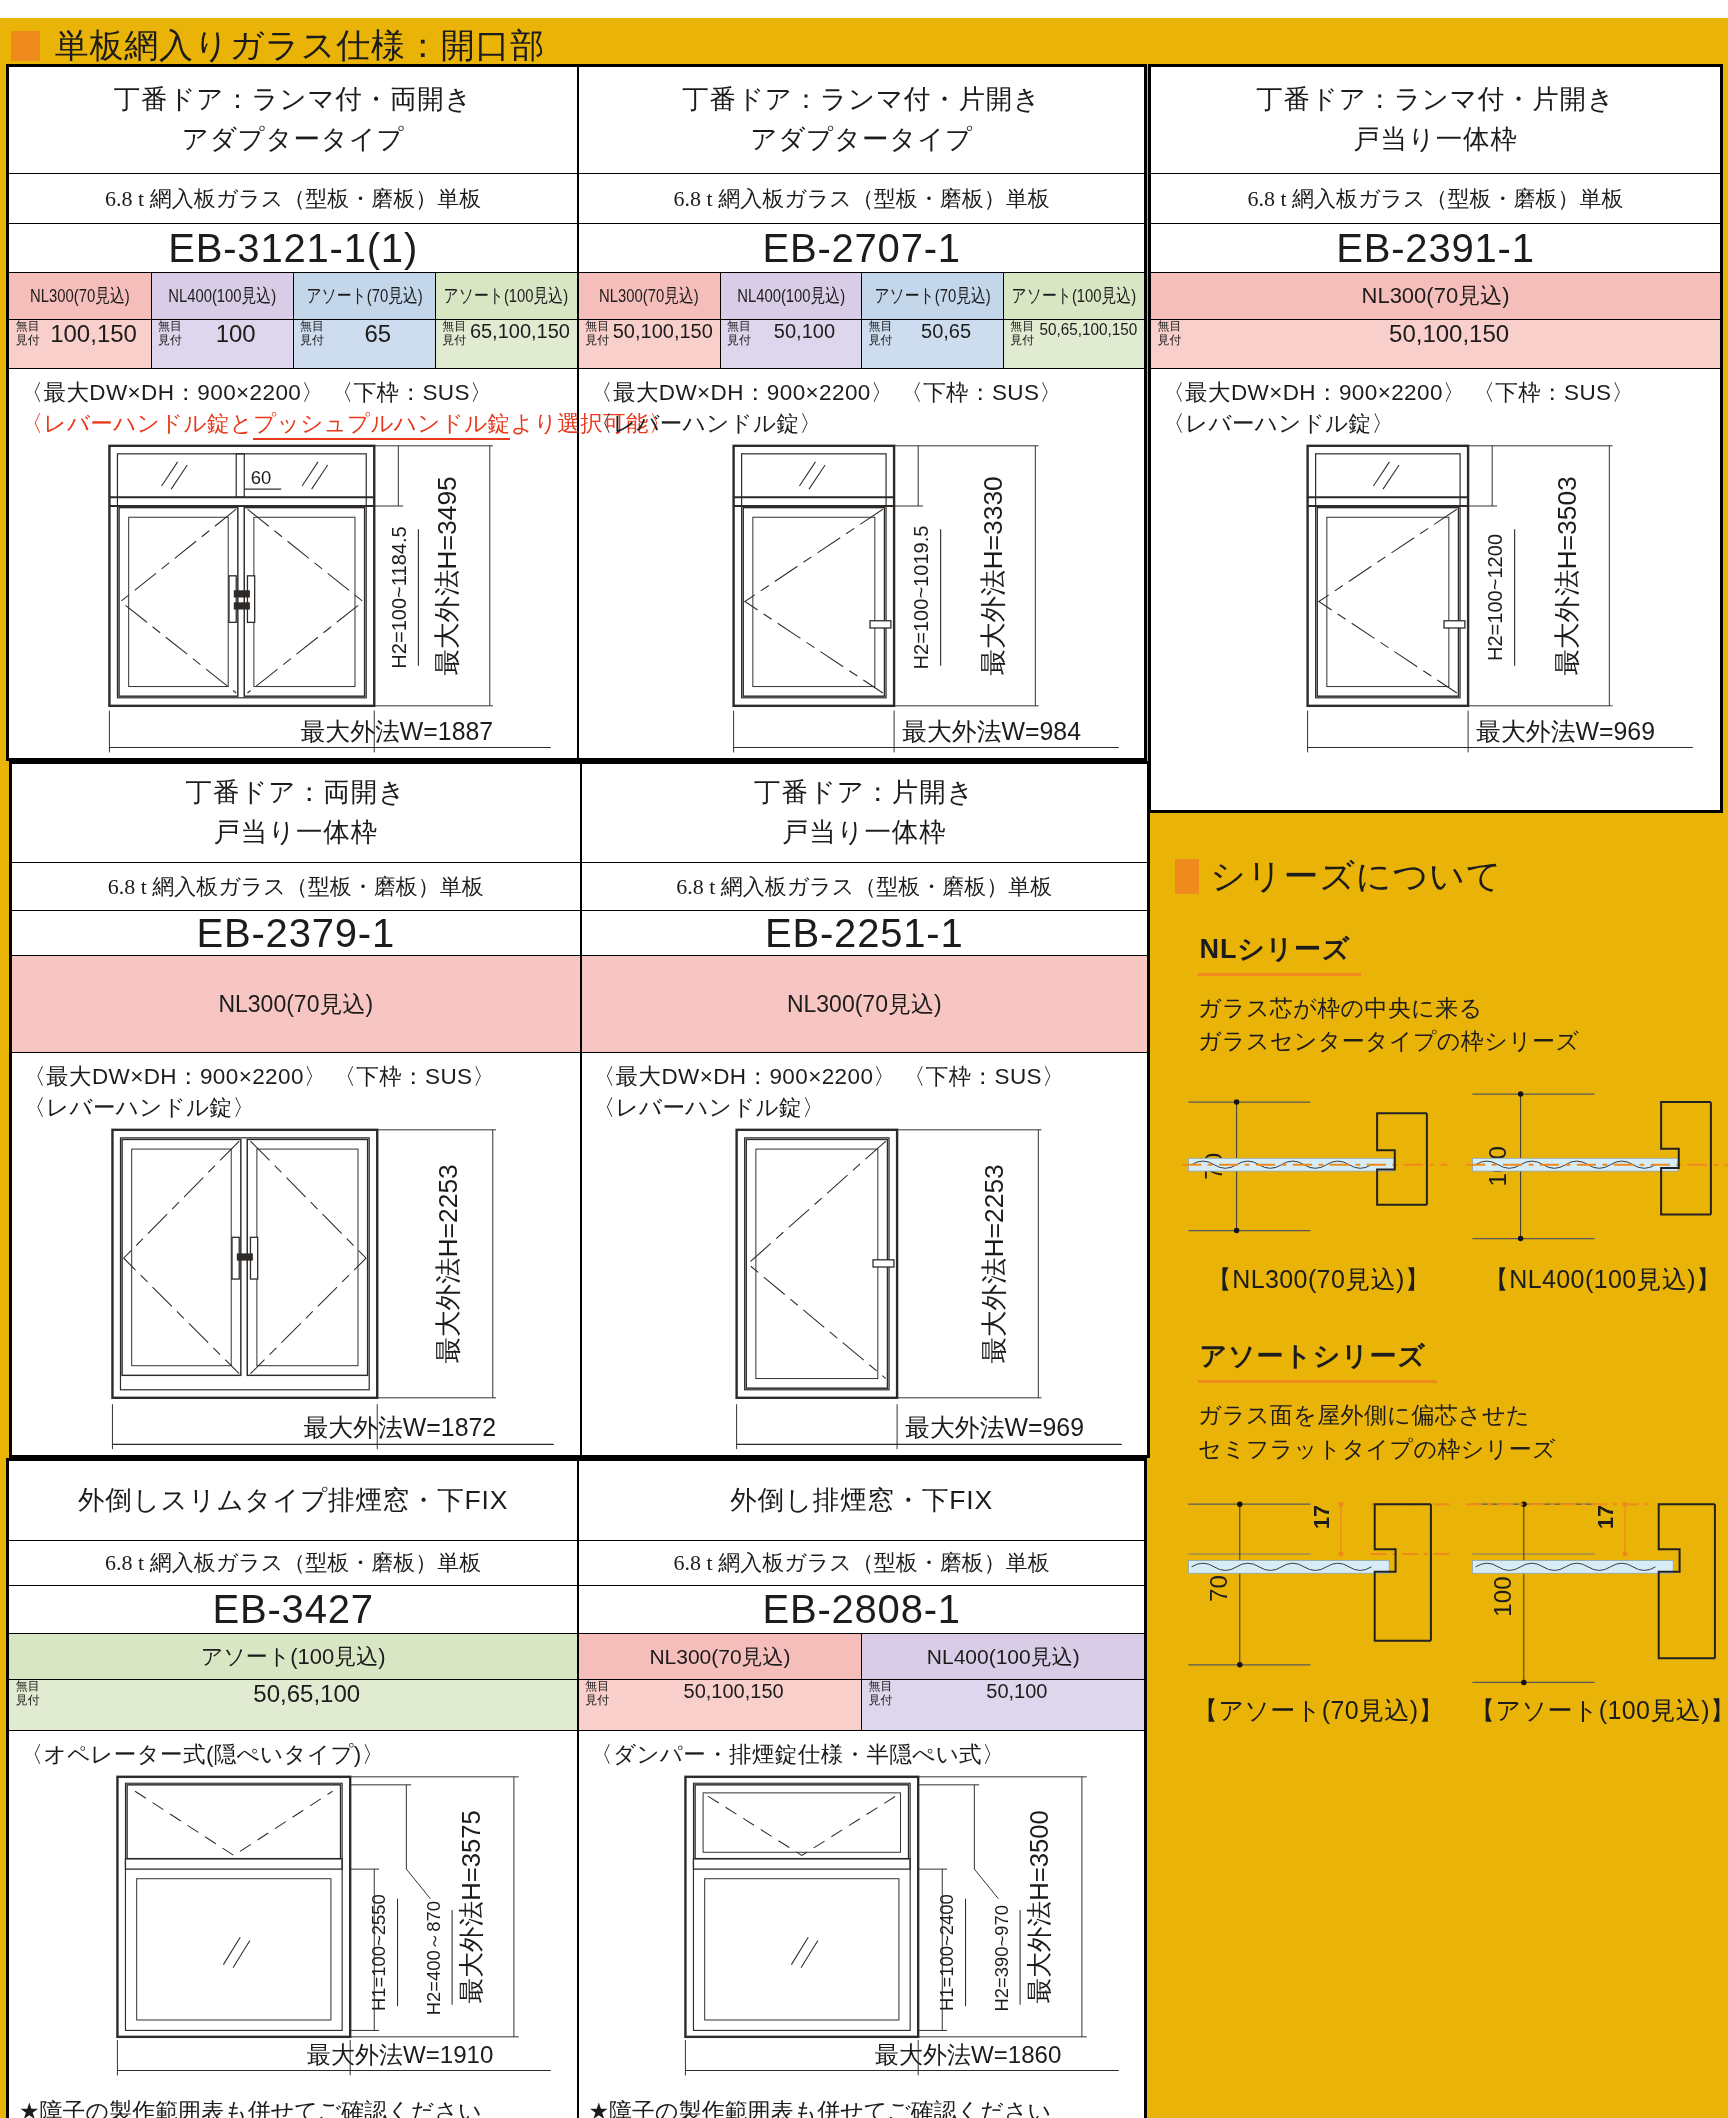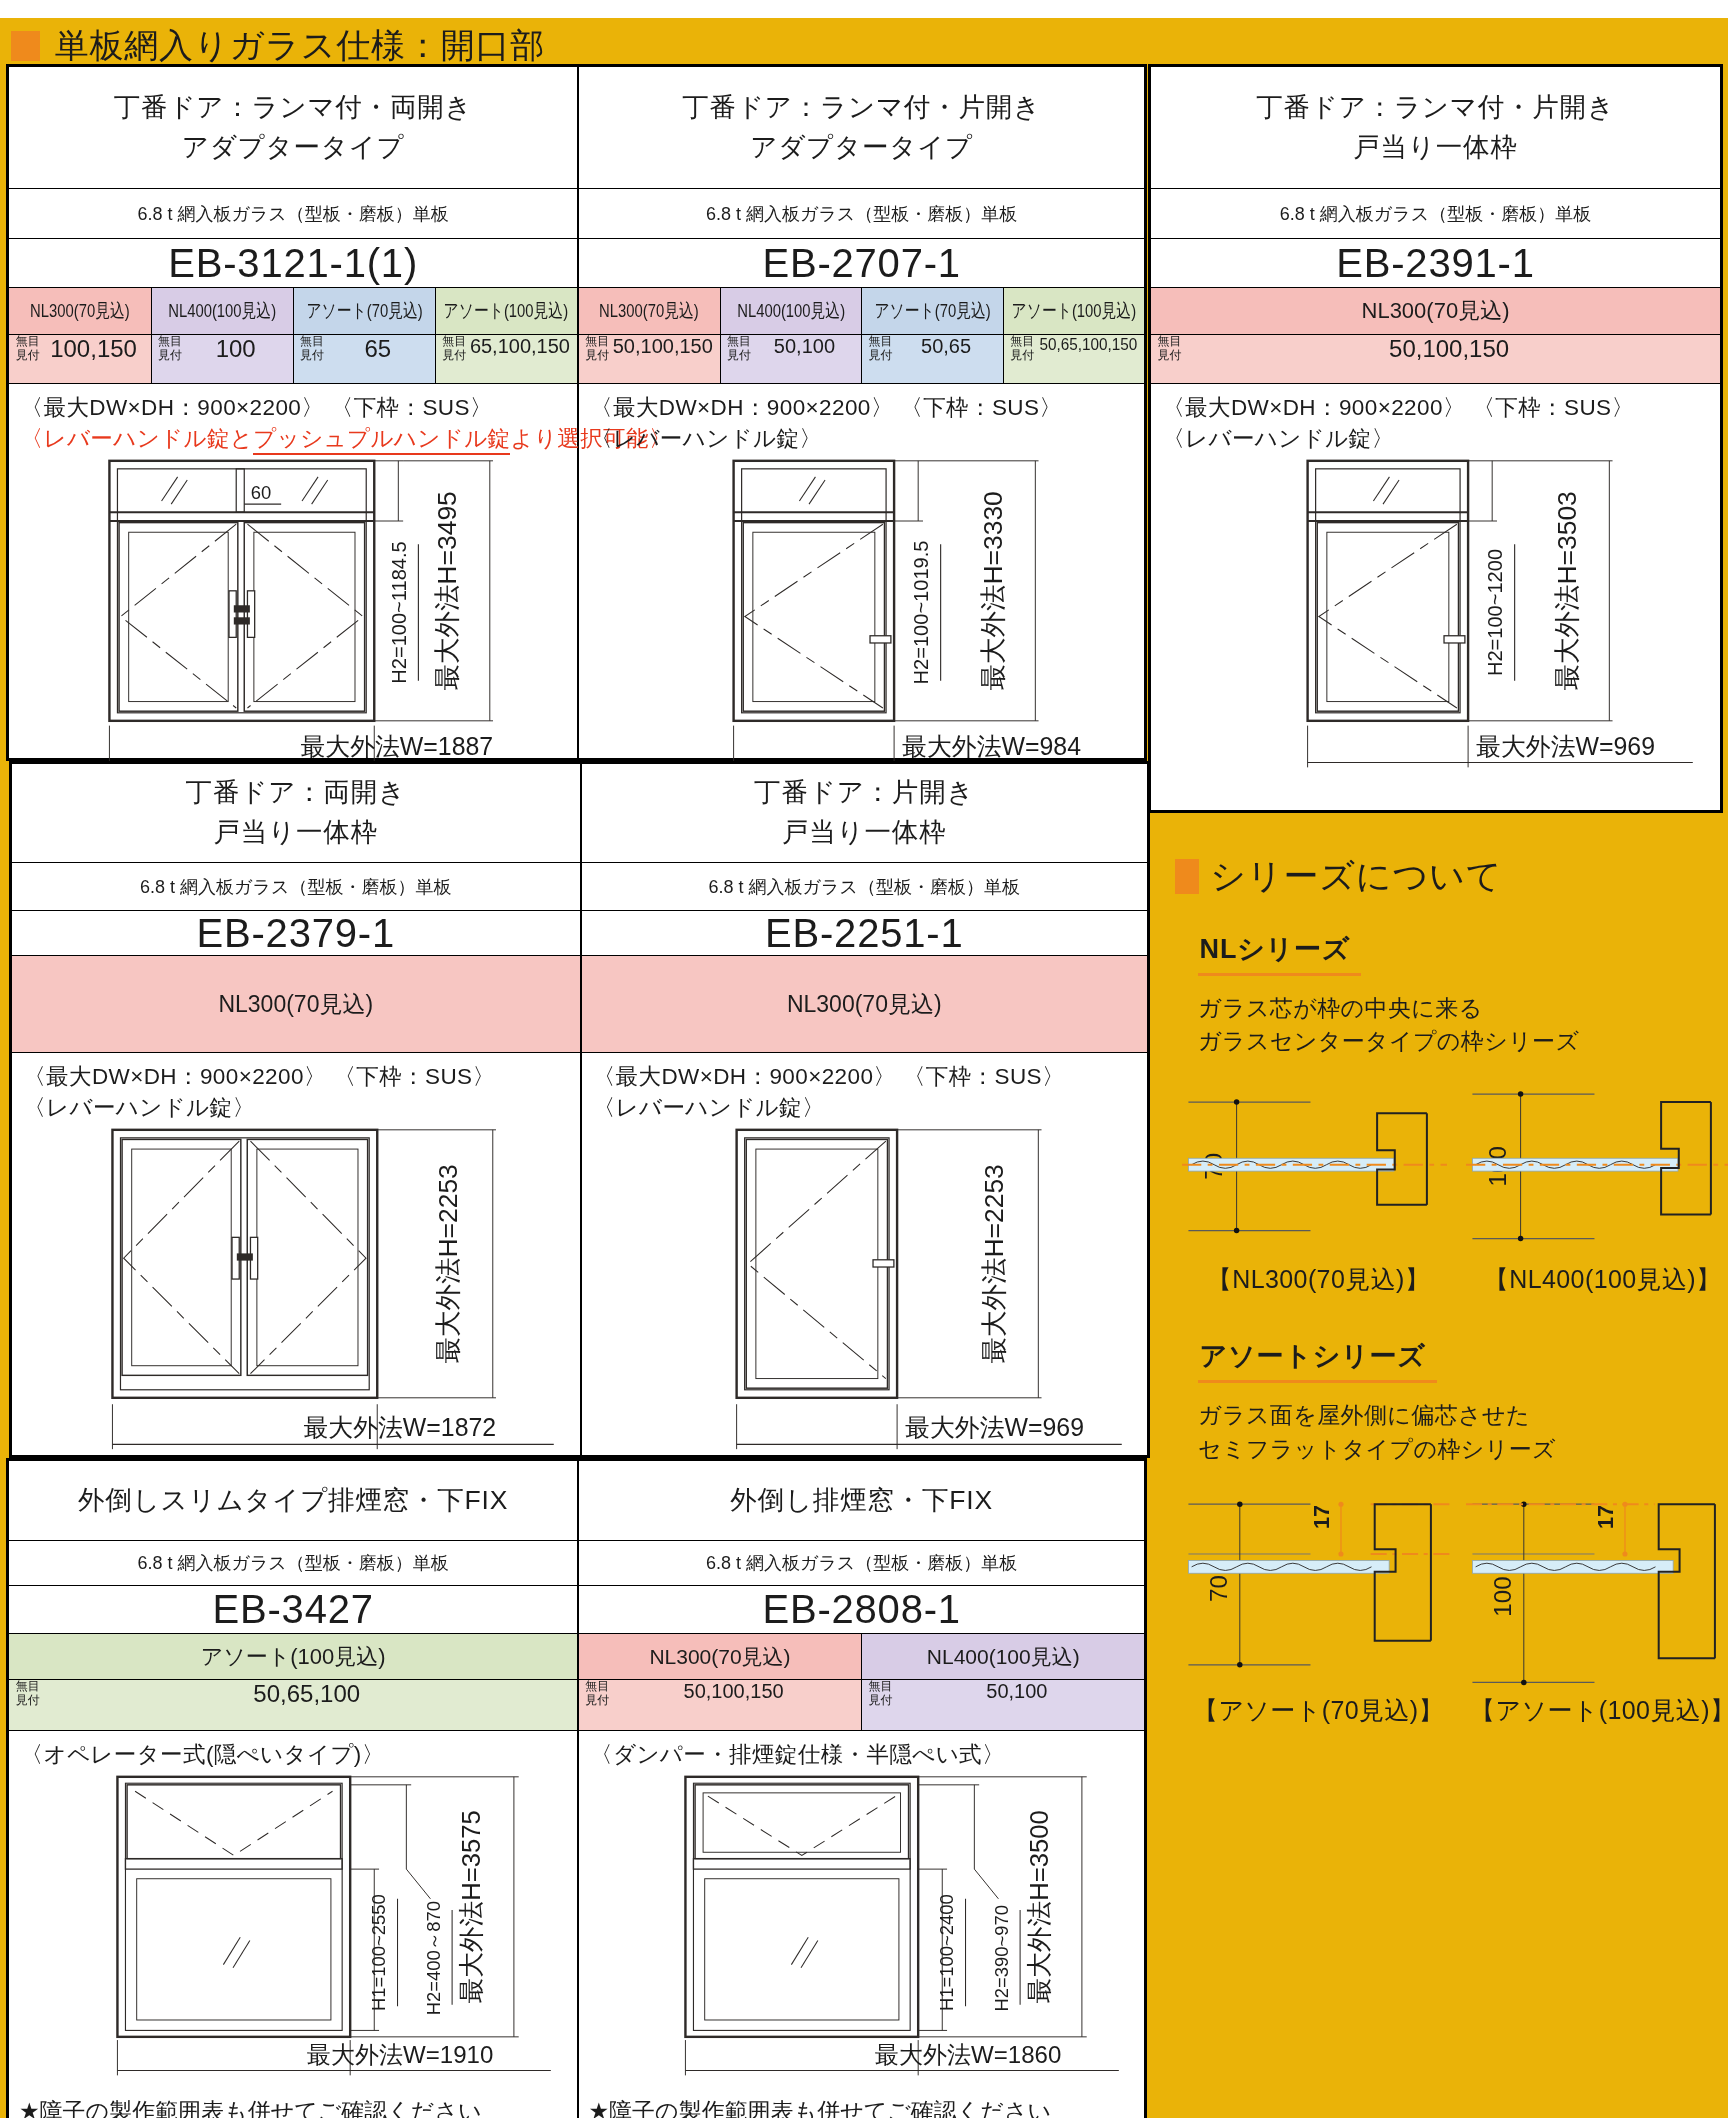--- a/index.html
+++ b/index.html
@@ -15,24 +15,24 @@
   .band{position:absolute;border:3.2px solid #000;display:grid;background:#fff;box-sizing:border-box;}
   .band-1{left:6.4px;top:46px;width:1141px;height:697px;grid-template-columns:1fr 1fr;}
   .band-r{left:1148px;top:46px;width:575px;height:749px;grid-template-columns:1fr;}
   .band-2{left:9px;top:743px;width:1141px;height:697px;grid-template-columns:1fr 1fr;}
   .band-3{left:6.4px;top:1440px;width:1141px;height:677px;grid-template-columns:1fr 1fr;}
   .pcell{display:flex;flex-direction:column;min-width:0;box-sizing:border-box;}
   .pcell + .pcell{border-left:2.4px solid #000;}
   .row{border-bottom:1.6px solid #000;display:flex;align-items:center;justify-content:center;box-sizing:border-box;flex:0 0 auto;}
   .row-title{flex-direction:column;font-size:26.5px;line-height:1.5;letter-spacing:0.8px;}
   .row-title.single{font-size:26.5px;}
-  .row-glass{font-size:18px;}
+  .row-glass{font-size:22px;font-family:Liberation Serif, serif;}
   .row-code{font-size:40px;font-weight:500;letter-spacing:0.8px;}
   
-  .band-1 .row-title,.band-r .row-title{height:122px;}
+  .band-1 .row-title,.band-r .row-title{height:107px;}
   .band-1 .row-glass,.band-r .row-glass{height:50px;}
   .band-1 .row-code,.band-r .row-code{height:49px;}
   .band-1 .spec-row,.band-r .spec-row{height:47px;}
   .band-1 .val-row,.band-r .val-row{height:49px;}
   .band-2 .row-title{height:99px;}
   .band-2 .row-glass{height:48px;}
   .band-2 .row-code{height:45px;}
   .band-2 .pink-tall{height:96px;border-bottom:1.6px solid #000;display:flex;align-items:center;justify-content:center;font-size:23px;}
   .band-3 .row-title{height:80px;}
   .band-3 .row-glass{height:45px;}

